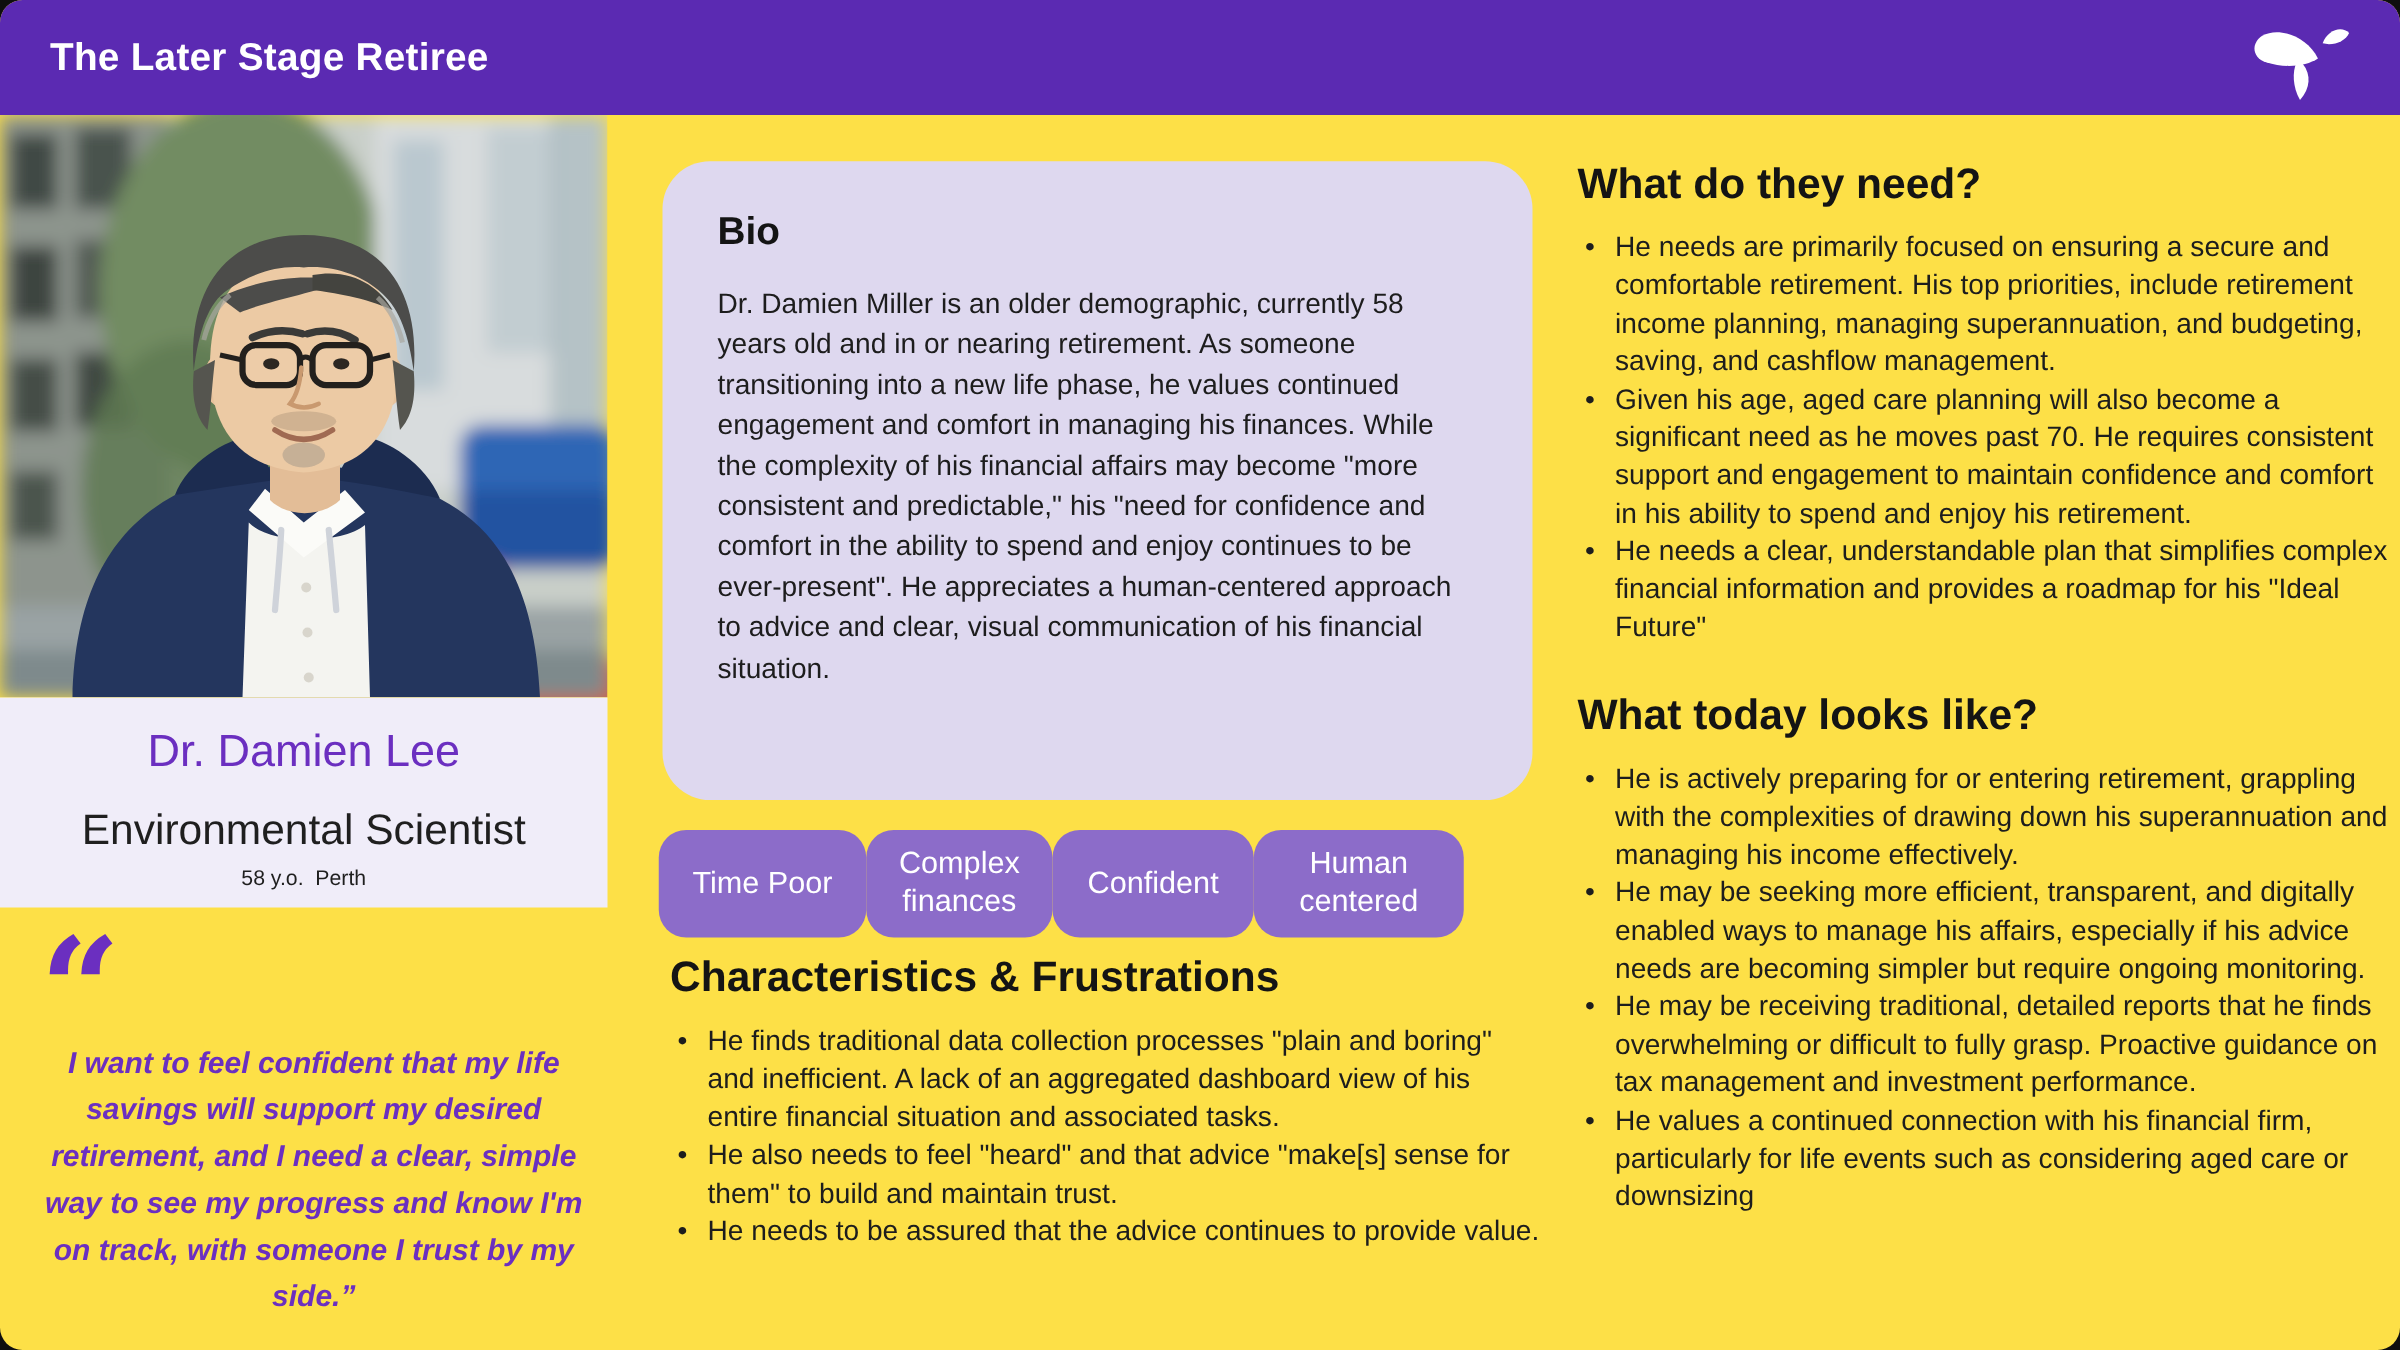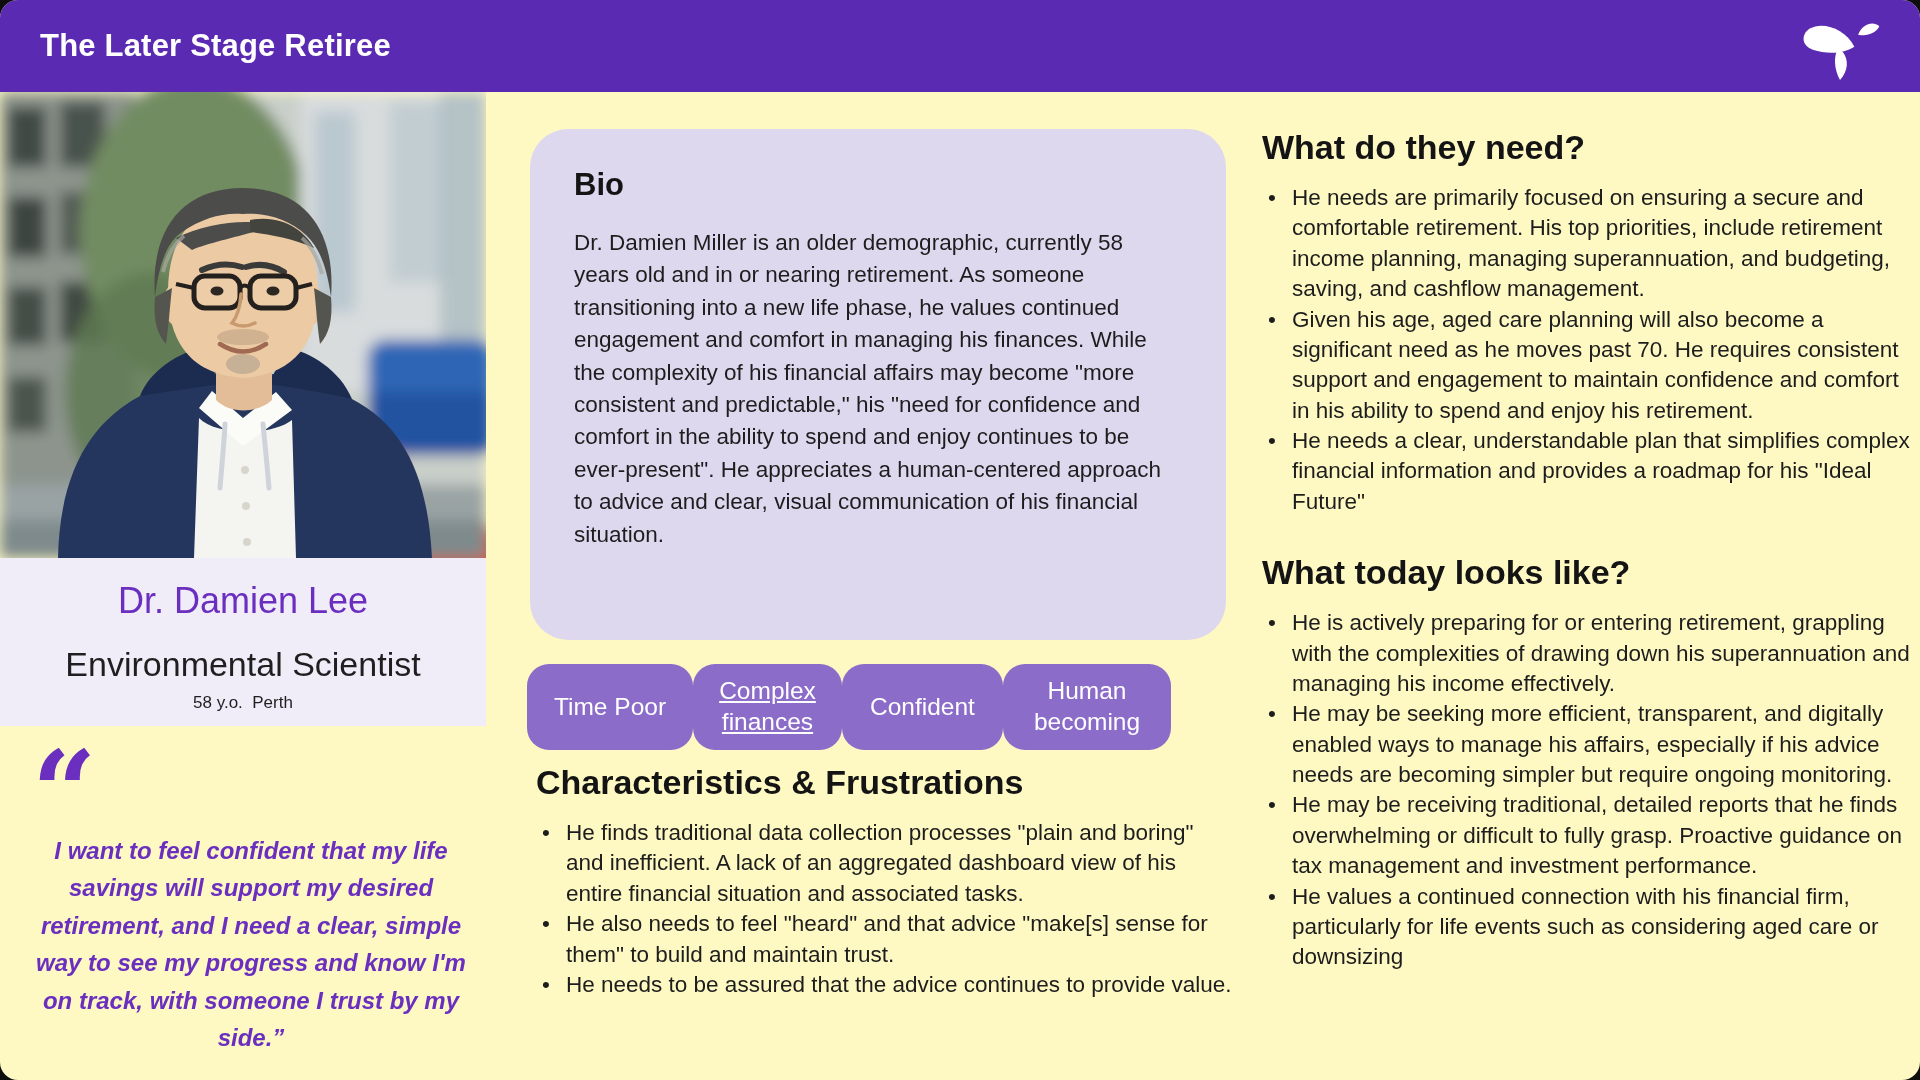--- a/index.html
+++ b/index.html
@@ -1,16 +1,16 @@
 <!DOCTYPE html>
 <html><head>
 <meta charset="utf-8">
 <style>
   html,body{margin:0;padding:0;background:#0e0e0e;font-family:"Liberation Sans",sans-serif;}
-  .page{position:relative;width:1920px;height:1080px;background:#fef9c3;border-radius:18px;overflow:hidden;}
+  .page{position:relative;width:1920px;height:1080px;background:#fde047;border-radius:18px;overflow:hidden;}
 
   
   .header{position:absolute;left:0;top:0;width:1920px;height:92px;background:#5b2ab2;display:flex;align-items:center;}
   .header h1{color:#ffffff;font-size:31px;font-weight:700;margin:0 0 0 40px;letter-spacing:.2px;}
   .logo{position:absolute;right:32px;top:12px;width:96px;height:68px;}
 
   
   .photo{position:absolute;left:0;top:92px;width:486px;height:466px;overflow:hidden;}
   .photo svg{display:block;}
 
@@ -27,21 +27,21 @@
 
   
   .bio-card{position:absolute;left:530px;top:129px;width:696px;height:511px;background:#ded8ef;border-radius:38px;box-sizing:border-box;padding:30px 44px;}
   .bio-card h2{margin:8px 0 24px 0;font-size:31px;font-weight:700;color:#141414;}
   .bio-card p{margin:0;font-size:22.5px;line-height:1.44;color:#1d1d1d;}
 
   
   .tags{position:absolute;left:527px;top:664px;display:flex;}
   .tag{background:#8c6cc9;color:#ffffff;height:86px;border-radius:22px;display:flex;align-items:center;justify-content:center;text-align:center;font-size:24.5px;line-height:1.25;box-sizing:border-box;padding:0 14px;}
   .tag:nth-child(1){width:166px;}
-  .tag:nth-child(2){width:149px;text-decoration:underline;}
+  .tag:nth-child(2){width:149px;}
   .tag:nth-child(3){width:161px;}
   .tag:nth-child(4){width:168px;}
 
   
   .section h2{margin:0 0 16px 0;font-size:34px;font-weight:700;color:#141414;}
   .section ul{margin:0;padding:0;list-style:none;}
   .section li{position:relative;padding-left:30px;font-size:22.5px;line-height:1.35;color:#1d1d1d;}
   .section li::before{content:"\2022";position:absolute;left:6px;top:0;color:#1d1d1d;}
 
   .char-section{position:absolute;left:536px;top:763px;width:700px;}
@@ -148,21 +148,21 @@
 
   <section class="bio-card">
     <h2>Bio</h2>
     <p>Dr. Damien Miller is an older demographic, currently 58 years old and in or nearing retirement. As someone transitioning into a new life phase, he values continued engagement and comfort in managing his finances. While the complexity of his financial affairs may become "more consistent and predictable," his "need for confidence and comfort in the ability to spend and enjoy continues to be ever-present". He appreciates a human-centered approach to advice and clear, visual communication of his financial situation.</p>
   </section>
 
   <div class="tags">
       <div class="tag">Time Poor</div>
       <div class="tag">Complex finances</div>
       <div class="tag">Confident</div>
-      <div class="tag">Human becoming</div>
+      <div class="tag">Human centered</div>
     </div>
 
   <section class="section char-section">
     <h2>Characteristics &amp; Frustrations</h2>
     <ul>
         <li>He finds traditional data collection processes "plain and boring" and inefficient. A lack of an aggregated dashboard view of his entire financial situation and associated tasks.</li>
         <li>He also needs to feel "heard" and that advice "make[s] sense for them" to build and maintain trust.</li>
         <li>He needs to be assured that the advice continues to provide value.</li>
       </ul>
   </section>

